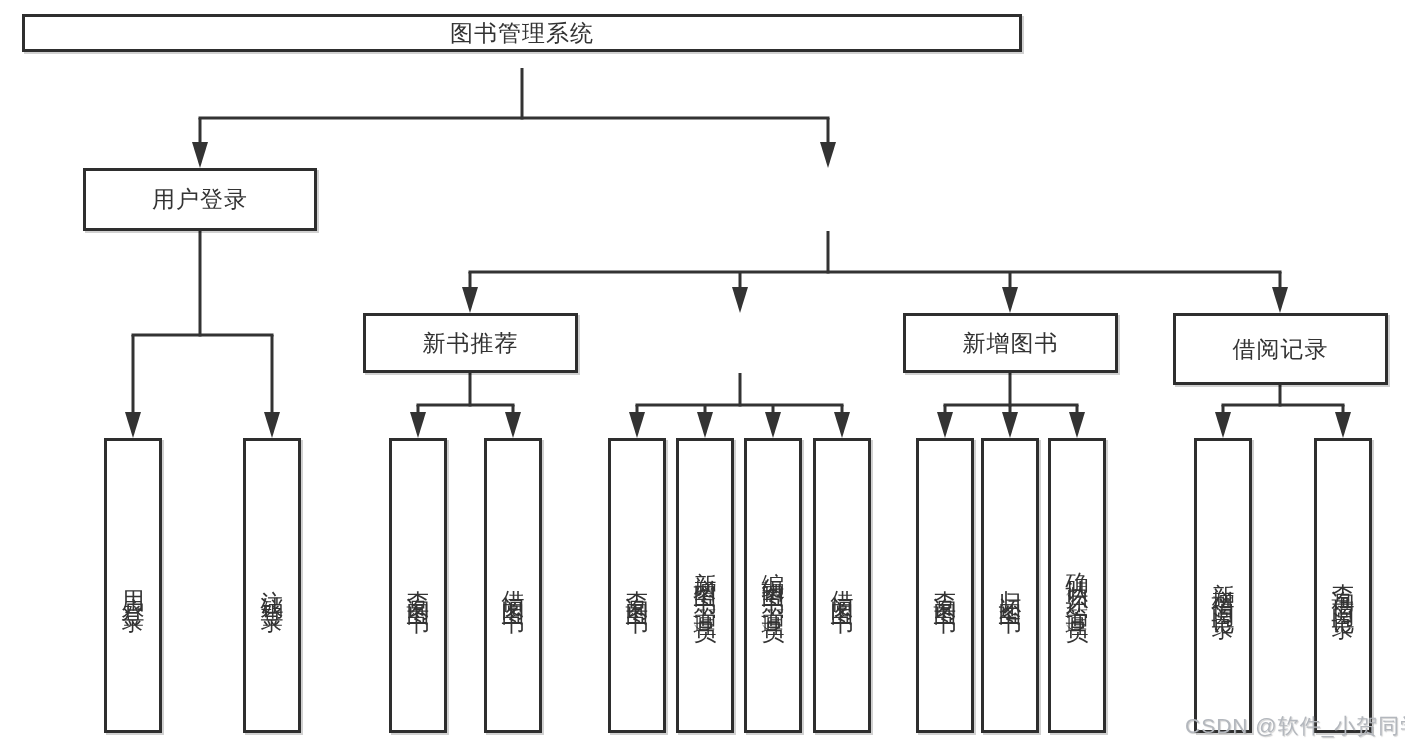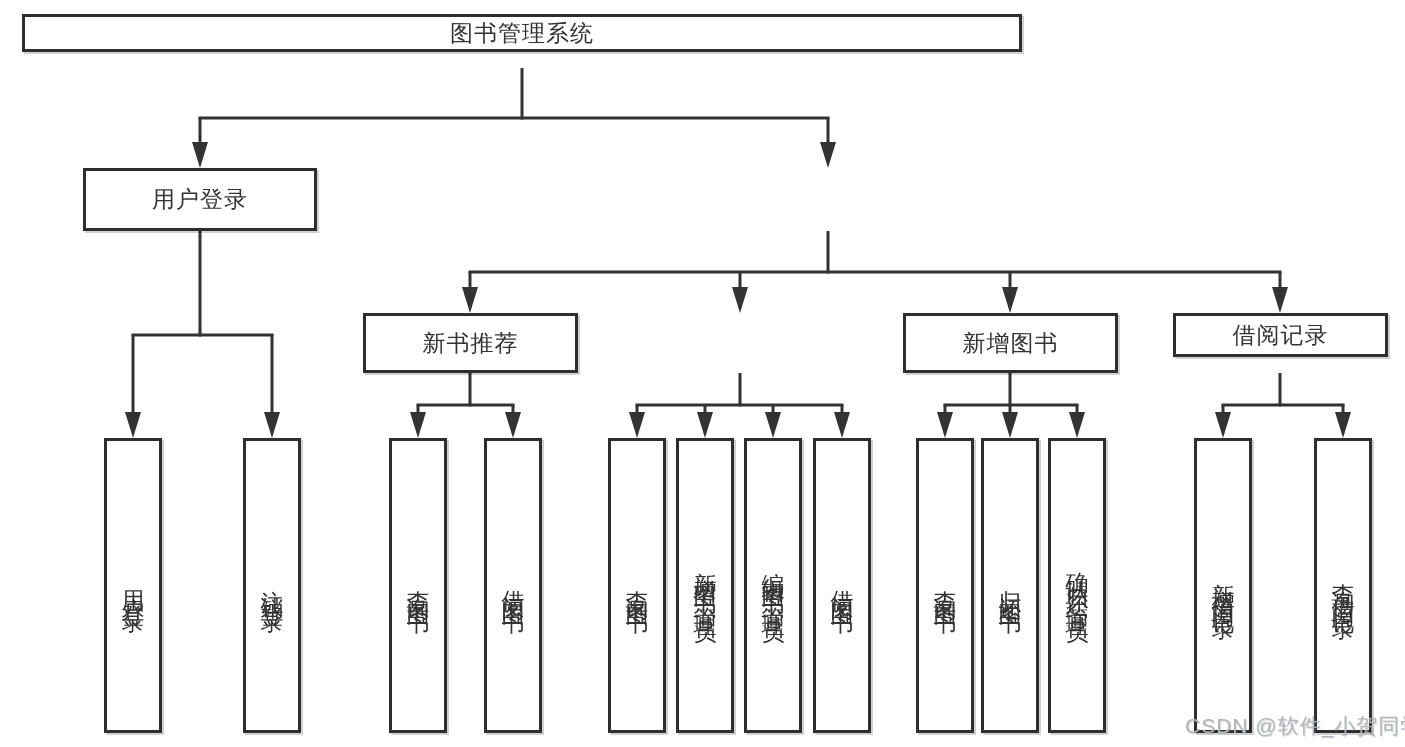--- a/index.html
+++ b/index.html
@@ -117,21 +117,21 @@
   <div class="hbox" style="left:83px; top:168px; width:234px; height:63px;">
     <span>用户登录</span>
   </div>
 
   <div class="hbox" style="left:363px; top:313px; width:215px; height:60px;">
     <span>新书推荐</span>
   </div>
   <div class="hbox" style="left:903px; top:313px; width:215px; height:60px;">
     <span>新增图书</span>
   </div>
-  <div class="hbox" style="left:1173px; top:313px; width:215px; height:44px;">
+  <div class="hbox" style="left:1173px; top:313px; width:215px; height:72px;">
     <span>借阅记录</span>
   </div>
 
   <div class="vbox" style="left:104px; top:438px; width:58px; height:295px;">
     <span class="vtext">用户登录</span>
   </div>
   <div class="vbox" style="left:243px; top:438px; width:58px; height:295px;">
     <span class="vtext">注销登录</span>
   </div>
 

